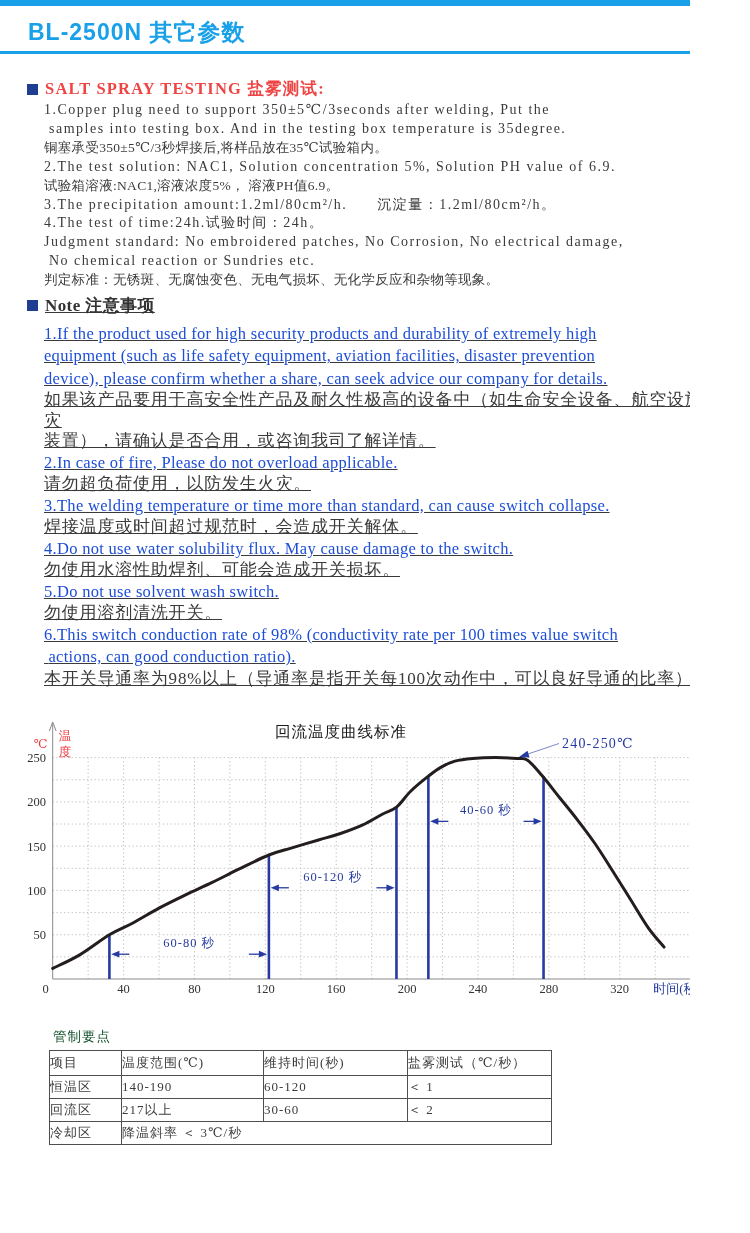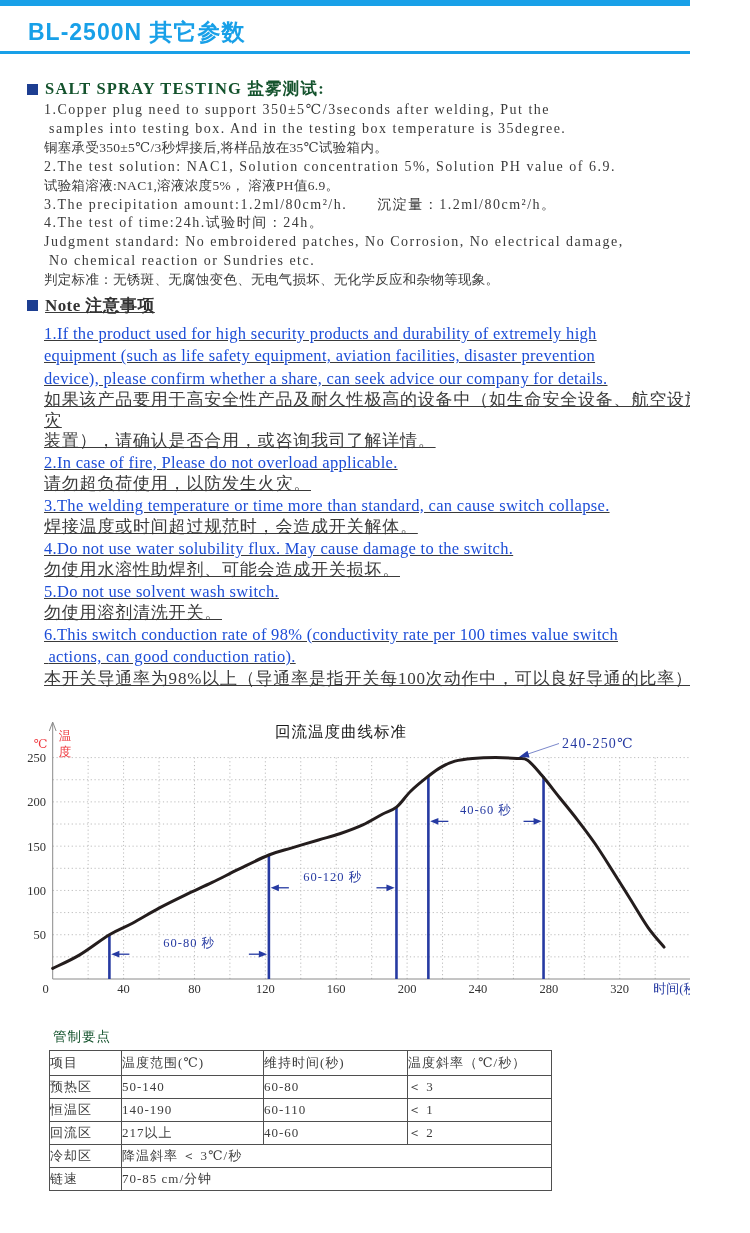--- a/index.html
+++ b/index.html
@@ -6,21 +6,21 @@
   .page{position:relative;width:690px;height:1233px;background:#fff;overflow:hidden;
         font-family:"Liberation Serif","DejaVu Serif",serif;color:#3a3a3a;}
   .topbar{position:absolute;left:0;top:0;width:750px;height:6px;background:#18a0e8;}
   .page-title{position:absolute;left:28px;top:17px;font-family:"Liberation Sans","DejaVu Sans",sans-serif;
         font-weight:bold;font-size:23px;letter-spacing:1px;color:#18a0e8;}
   .rule{position:absolute;left:0;top:51px;width:750px;height:3px;background:#18a0e8;}
 
   .sec{position:absolute;left:27px;width:716px;}
   .sec-head{display:flex;align-items:center;gap:7px;}
   .bullet{width:11px;height:11px;background:#1d3e91;flex:0 0 auto;}
-  .sec1 .sec-head-label{font-weight:bold;font-size:16.5px;letter-spacing:1.2px;color:#14532d;}
+  .sec1 .sec-head-label{font-weight:bold;font-size:16.5px;letter-spacing:1.2px;color:#ef4444;}
   .sec2 .sec-head-label{font-weight:bold;font-size:17px;letter-spacing:0.4px;color:#333;}
   .lines{margin-left:17px;white-space:pre-wrap;}
   .sec1 .lines{margin-top:1px;}
   .sec2 .lines{margin-top:6px;}
   .sec1 .line.en{font-size:14px;line-height:18.9px;letter-spacing:1.5px;}
   .sec1 .line.zh{font-size:13.5px;line-height:18.9px;letter-spacing:0.3px;}
   .sec2 .line.en{font-size:16.5px;line-height:22.4px;letter-spacing:0.3px;color:#1d4ed8;}
   .sec2 .line.zh{font-size:17px;line-height:20.6px;letter-spacing:0.8px;}
 
   svg.chart{position:absolute;left:0;top:702px;}
@@ -141,45 +141,35 @@
         <col style="width:72px">
         <col style="width:142px">
         <col style="width:144px">
         <col style="width:144px">
       </colgroup>
     <thead>
         <tr>
           <th>项目</th>
           <th>温度范围(℃)</th>
           <th>维持时间(秒)</th>
-          <th>温度斜率（℃/秒）</th>
+          <th>盐雾测试（℃/秒）</th>
         </tr>
       </thead>
     <tbody>
         <tr>
-          <td>预热区</td>
-          <td>50-140</td>
-          <td>60-80</td>
-          <td>＜ 3</td>
-        </tr>
-        <tr>
           <td>恒温区</td>
           <td>140-190</td>
-          <td>60-110</td>
+          <td>60-120</td>
           <td>＜ 1</td>
         </tr>
         <tr>
           <td>回流区</td>
           <td>217以上</td>
-          <td>40-60</td>
+          <td>30-60</td>
           <td>＜ 2</td>
         </tr>
         <tr>
           <td>冷却区</td>
           <td colspan="3">降温斜率 ＜ 3℃/秒</td>
         </tr>
-        <tr>
-          <td>链速</td>
-          <td colspan="3">70-85 cm/分钟</td>
-        </tr>
       </tbody>
   </table>
 </div>
 
 </body></html>

